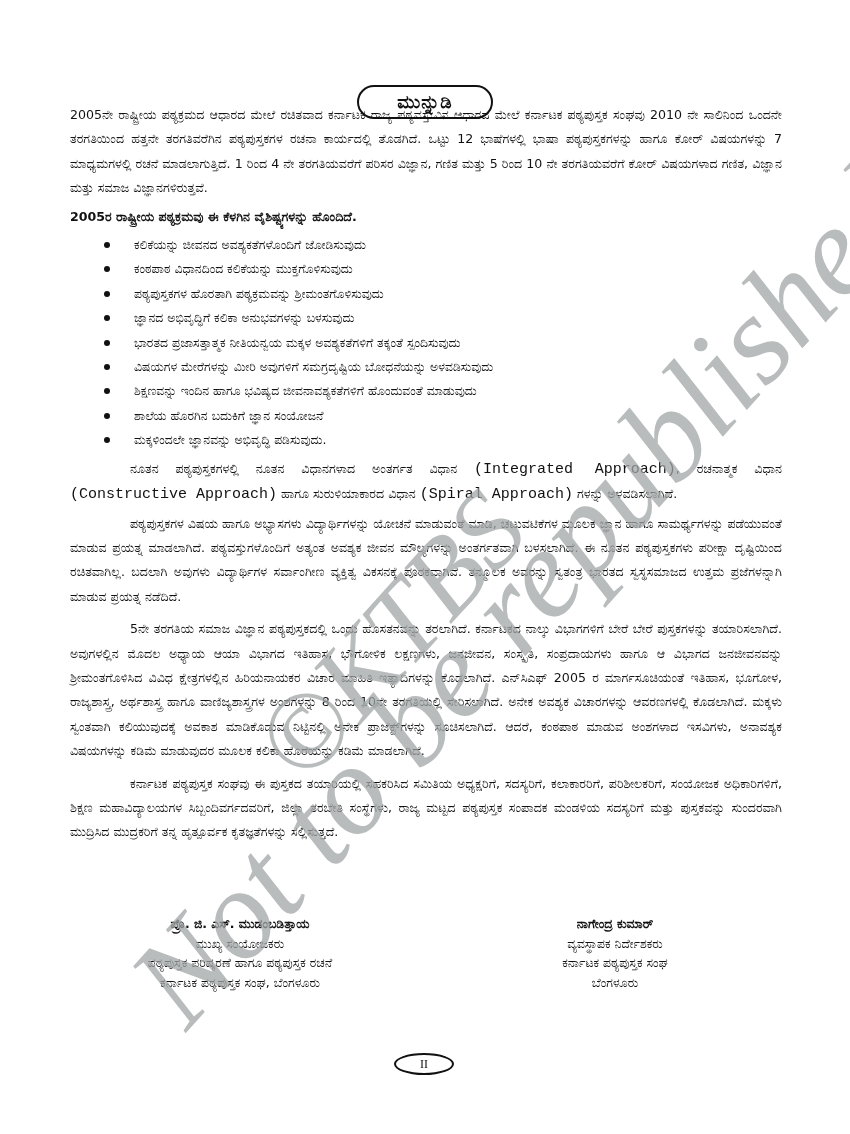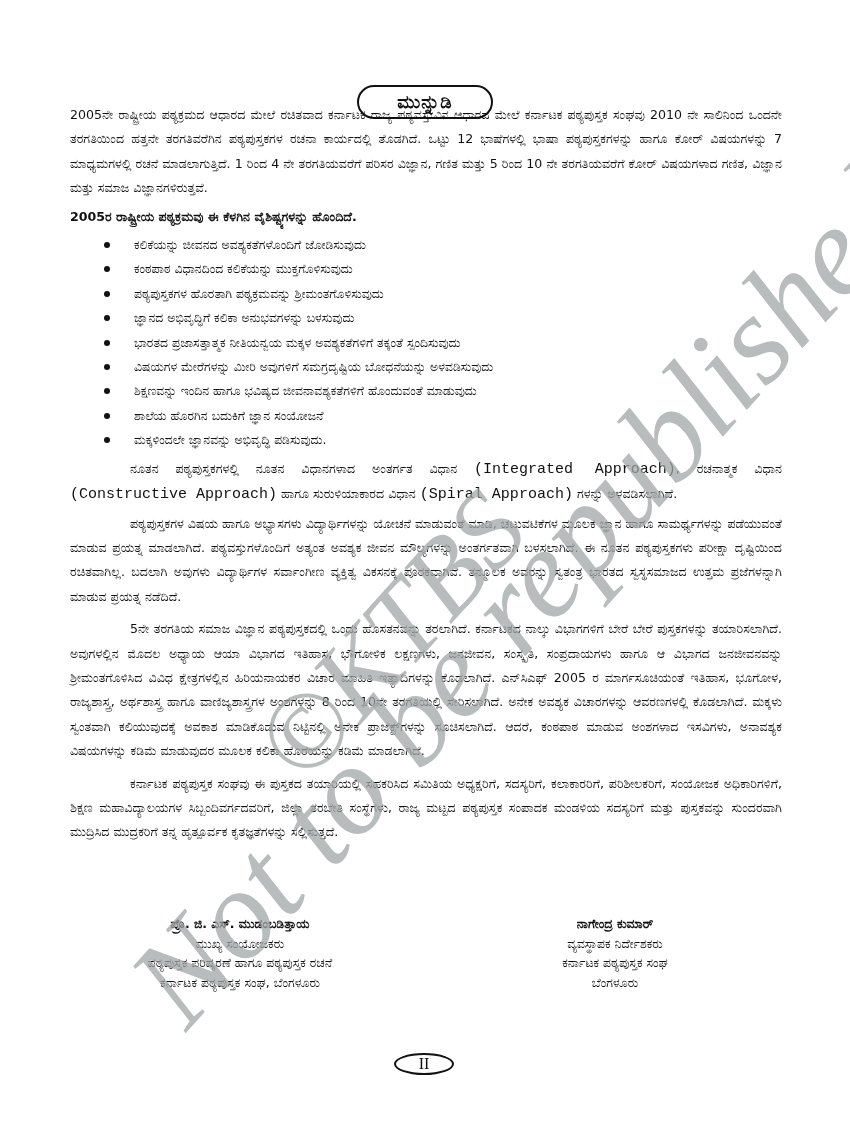--- a/index.html
+++ b/index.html
@@ -25,21 +25,21 @@
 
   .signatures { position:absolute; top:914px; left:70px; width:712px; z-index:2; }
   .sig { position:absolute; text-align:center; font-size:12.4px; line-height:19.5px; }
   .sig.left { left:0; width:340px; }
   .sig.right { left:430px; width:230px; }
   .sig .name { font-weight:bold; }
 
   .page-num { position:absolute; left:394px; top:1053px; width:60px; height:22px;
               border:2px solid #111; border-radius:50%; box-sizing:border-box;
               display:flex; align-items:center; justify-content:center;
-              font-family:"Liberation Serif", serif; font-size:16px; z-index:2; }
+              font-family:"Liberation Serif", serif; font-size:12px; z-index:2; }
 
   .watermark { position:absolute; left:0; top:0; width:850px; height:1134px; pointer-events:none; z-index:3; }
   .wm-line { position:absolute; font-family:"Liberation Serif", serif; font-style:italic;
              color:rgba(160,166,166,0.75); white-space:nowrap; transform-origin:0 0; }
   .wm-1 { left:230px; top:720px; font-size:110px; transform:rotate(-48deg); }
   .wm-2 { left:100px; top:955px; font-size:128px; transform:rotate(-48deg); }
 </style>
 </head>
 <body>
 

